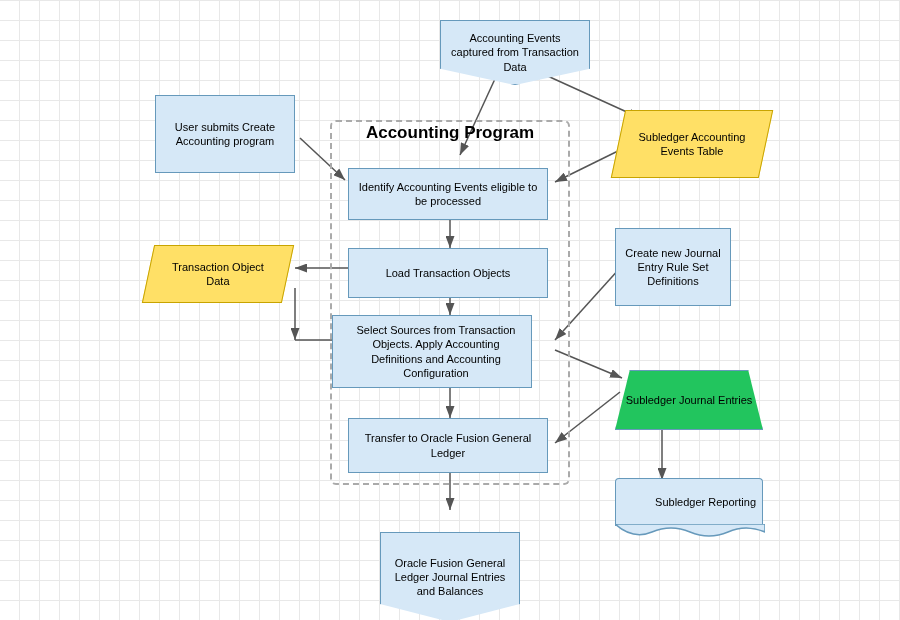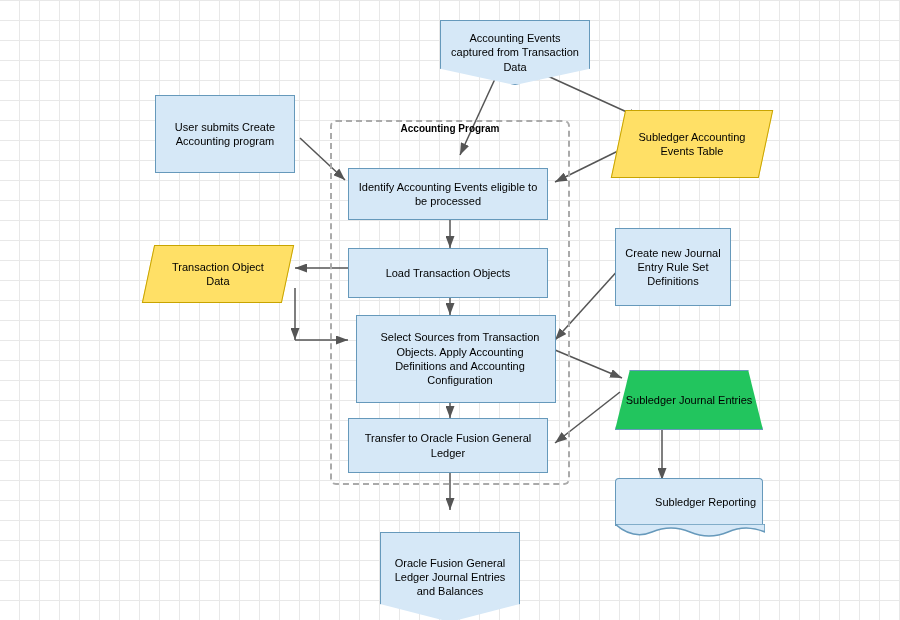--- a/index.html
+++ b/index.html
@@ -103,21 +103,21 @@
       fill: none;
       stroke: #555;
       stroke-width: 1.5;
       marker-end: url(#arrowhead);
     }
 
     
     .dashed-title {
       position: absolute;
       font-weight: bold;
-      font-size: 10px;
+      font-size: 17px;
       color: #000;
       text-align: center;
     }
 
     
     .chevron-box {
       position: absolute;
       background: #d6e8f7;
       border: 1.5px solid #6699bb;
       text-align: center;
@@ -233,21 +233,21 @@
 </div>
 
 <div class="box" style="left:348px; top:248px; width:200px; height:50px;">
   <span>Load Transaction Objects</span>
 </div>
 
 <div class="parallelogram" style="left:148px; top:245px; width:140px; height:58px;">
   <span>Transaction Object Data</span>
 </div>
 
-<div class="box" style="left:356px; top:315px; width:200px; height:88px;padding-left:14px;">
+<div class="box" style="left:332px; top:315px; width:200px; height:73px;padding-left:14px;">
   <span>Select Sources from Transaction Objects. Apply Accounting Definitions and Accounting Configuration</span>
 </div>
 
 <div class="box" style="left:615px; top:228px; width:116px; height:78px;">
   <span>Create new Journal Entry Rule Set Definitions</span>
 </div>
 
 <div class="box" style="left:348px; top:418px; width:200px; height:55px;">
   <span>Transfer to Oracle Fusion General Ledger</span>
 </div>

